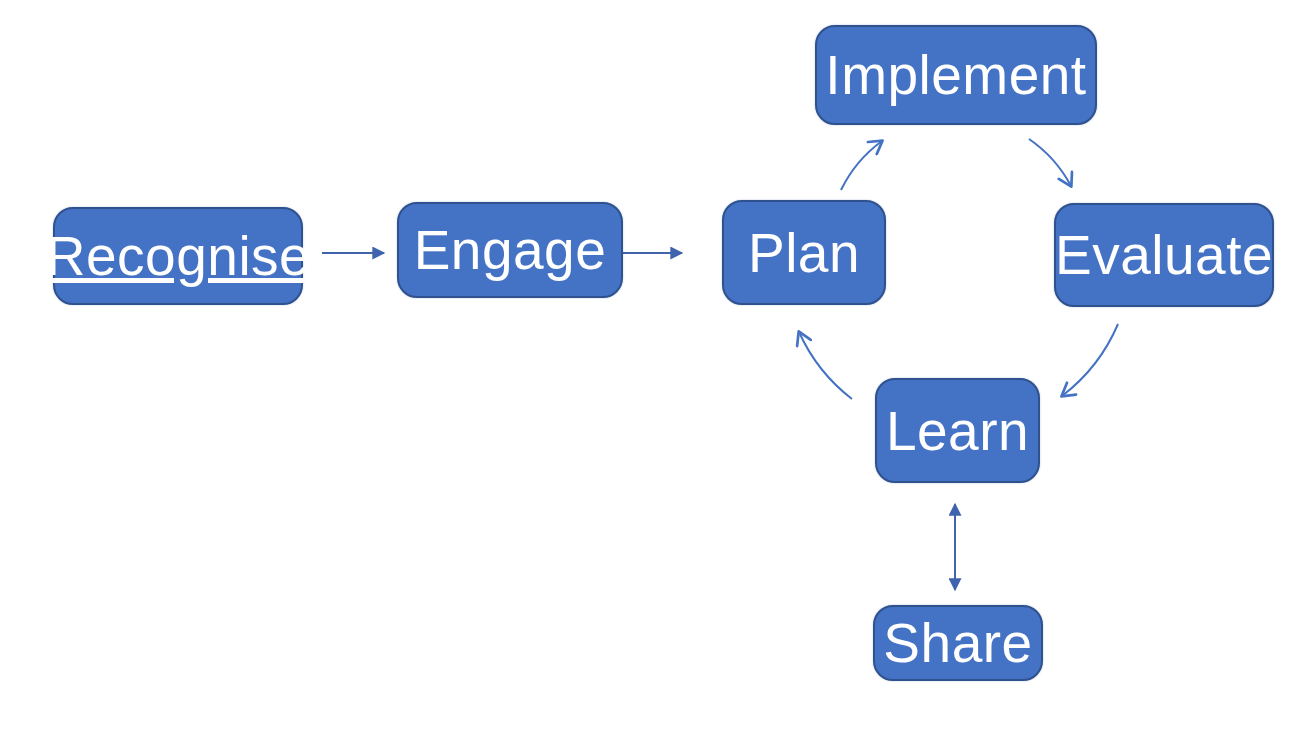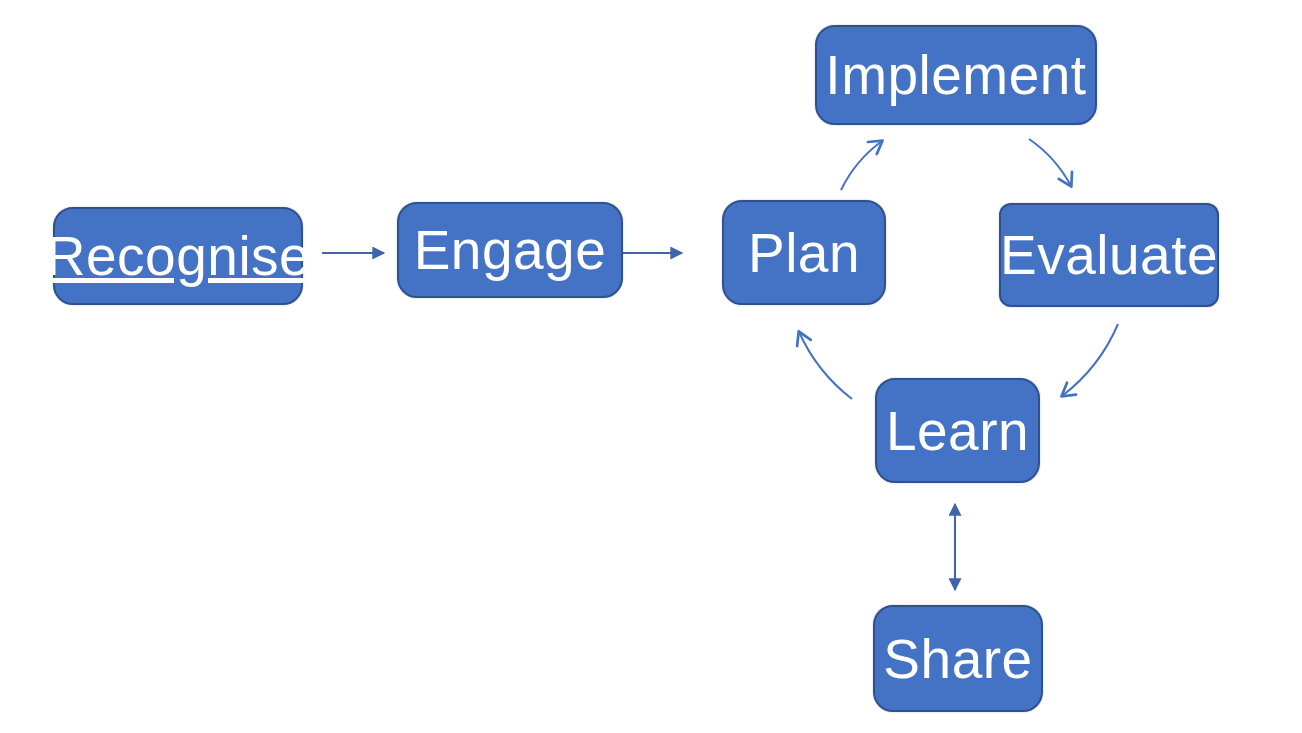--- a/index.html
+++ b/index.html
@@ -27,23 +27,23 @@
     font-size: 55px;
     font-weight: 400;
     letter-spacing: 0.5px;
     box-sizing: border-box;
     box-shadow: 0 0 2px rgba(47,82,143,0.35);
   }
   #node-recognise { left: 53px;  top: 207px; width: 250px; height: 98px; text-decoration: underline; }
   #node-engage    { left: 397px; top: 202px; width: 226px; height: 96px; }
   #node-plan      { left: 698px; top: 200px; width: 164px; height: 105px; margin-left: 24px; }
   #node-implement { left: 815px; top: 25px;  width: 282px; height: 100px; }
-  #node-evaluate  { left: 999px;top: 203px; width: 220px; height: 104px; border-radius: 12px; }
+  #node-evaluate  { left: 1054px;top: 203px; width: 220px; height: 104px; }
   #node-learn     { left: 875px; top: 378px; width: 165px; height: 105px; text-align: center; }
-  #node-share     { left: 873px; top: 605px; width: 170px; height: 107px; }
+  #node-share     { left: 873px; top: 605px; width: 170px; height: 76px; }
   #edges {
     position: absolute;
     left: 0; top: 0;
     width: 1302px;
     height: 733px;
     pointer-events: none;
   }
   .edge-line {
     stroke: #3f63ad;
     stroke-width: 2;

